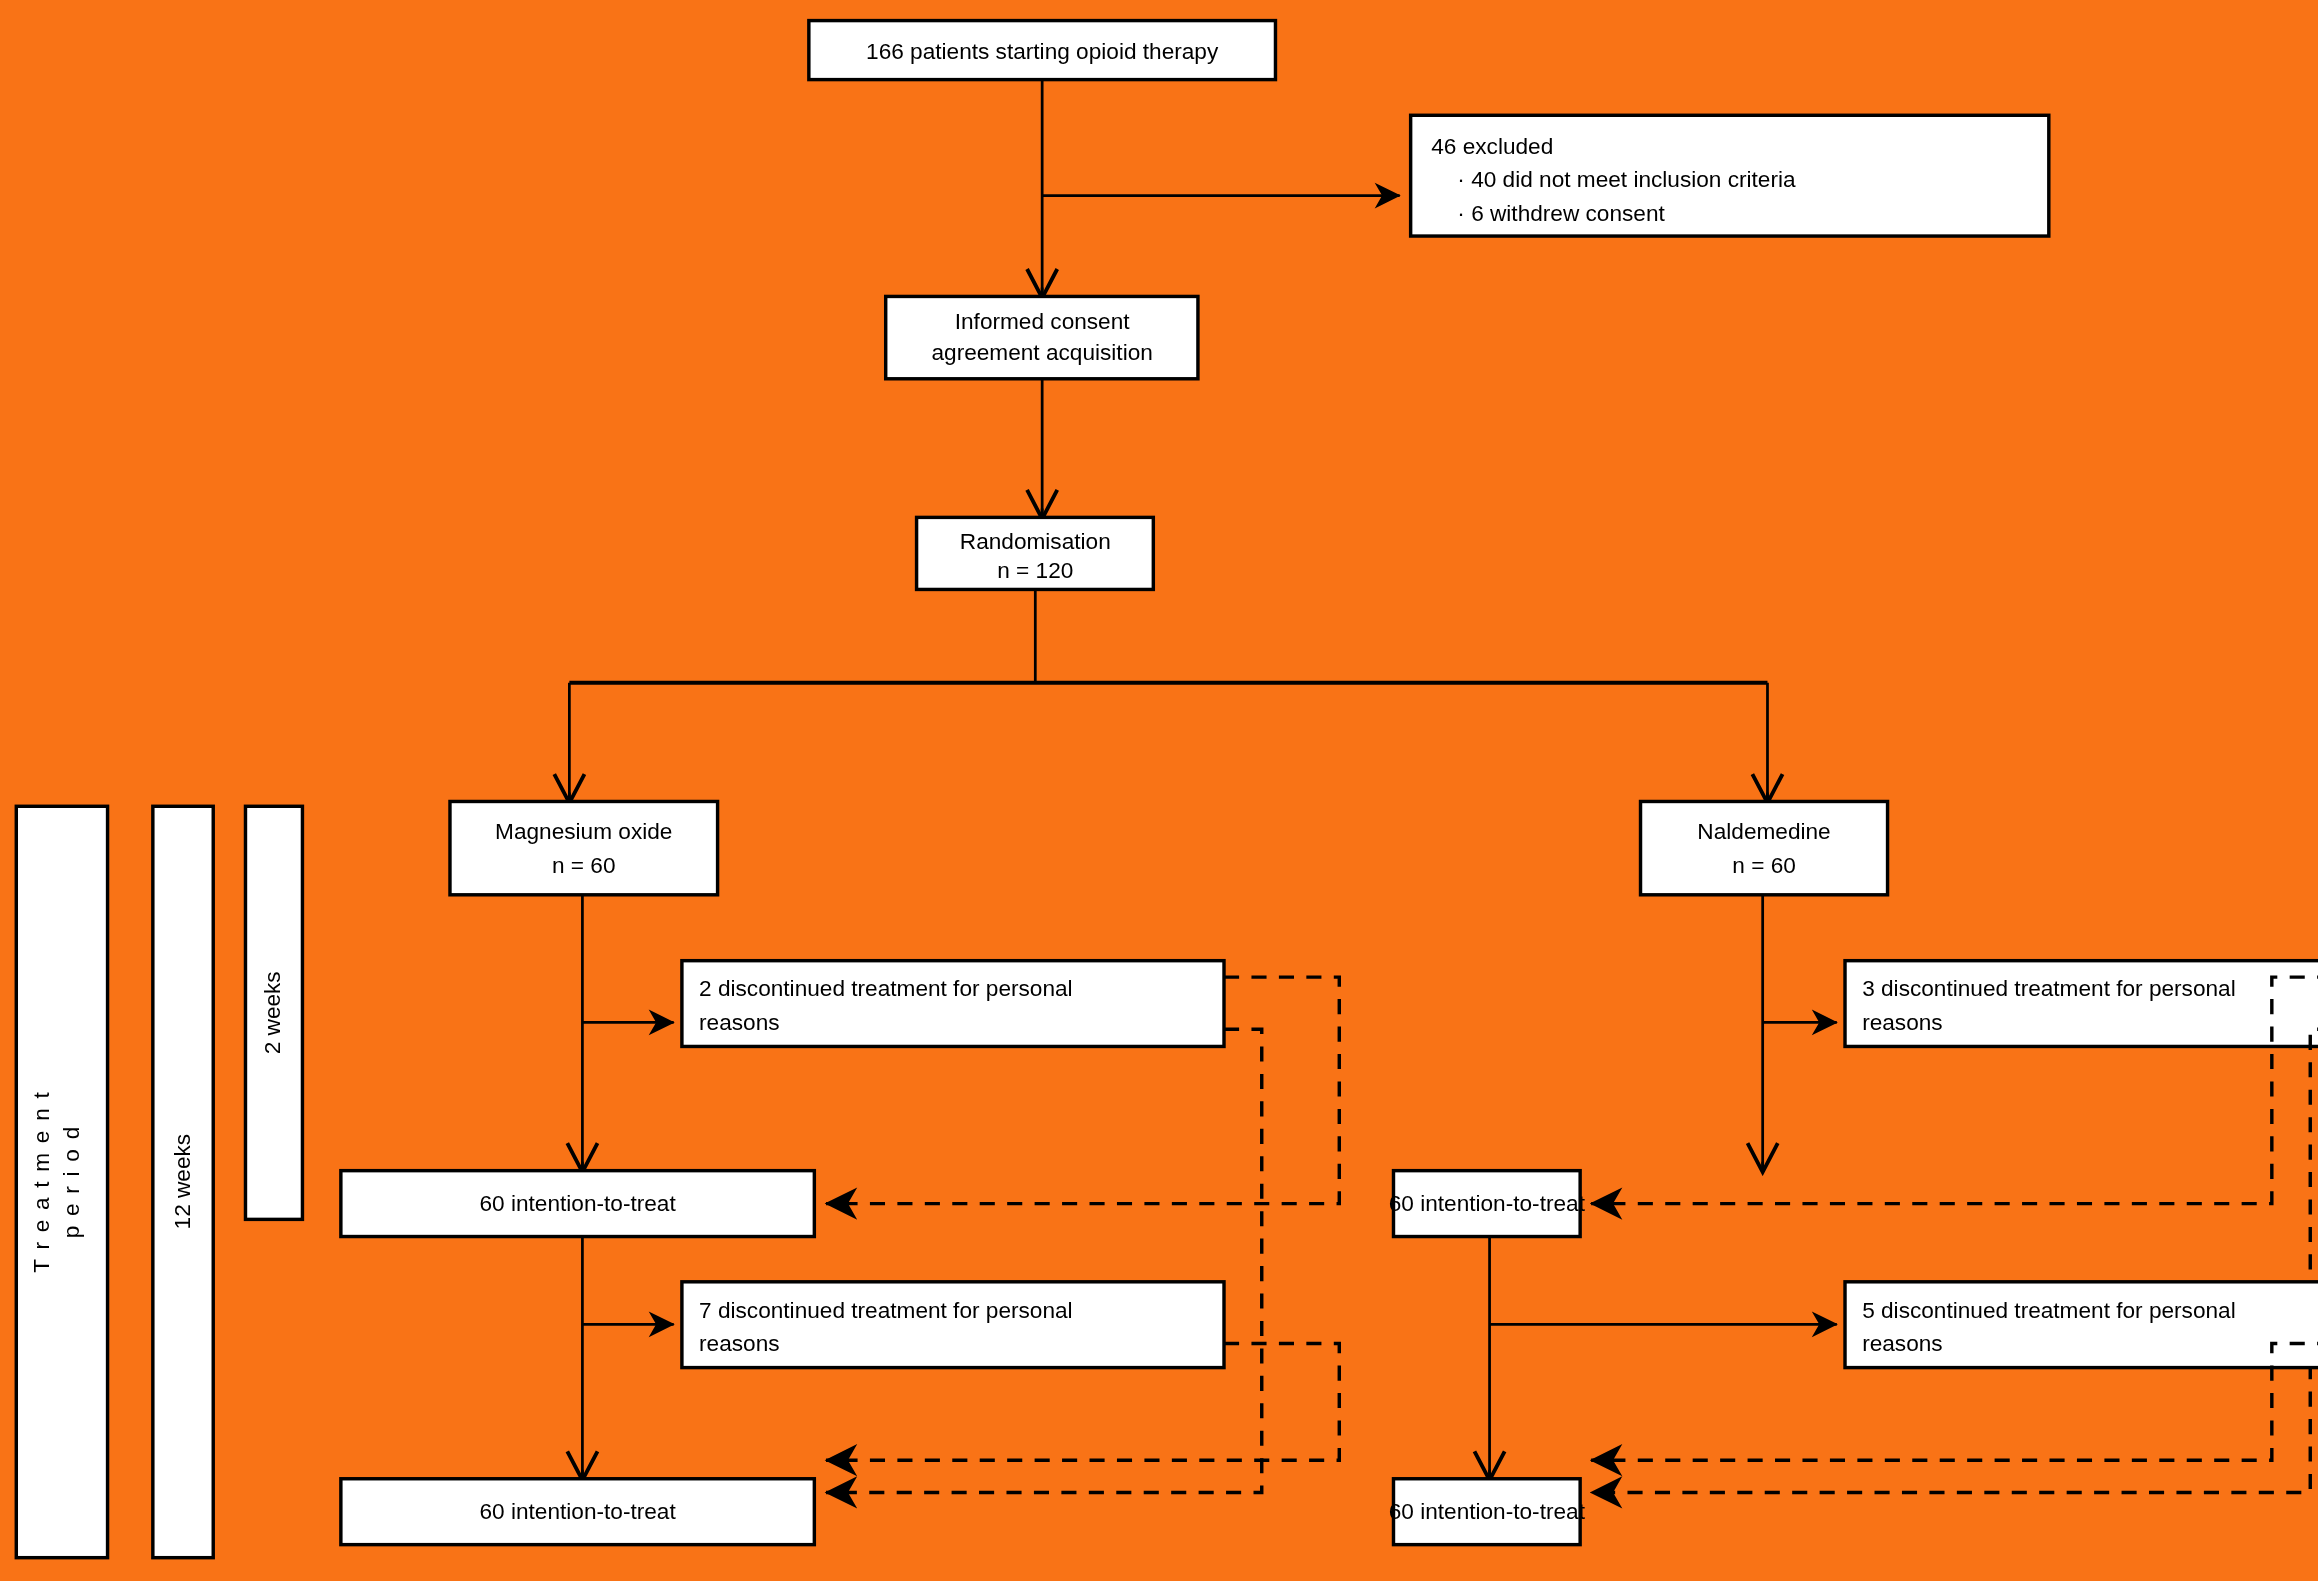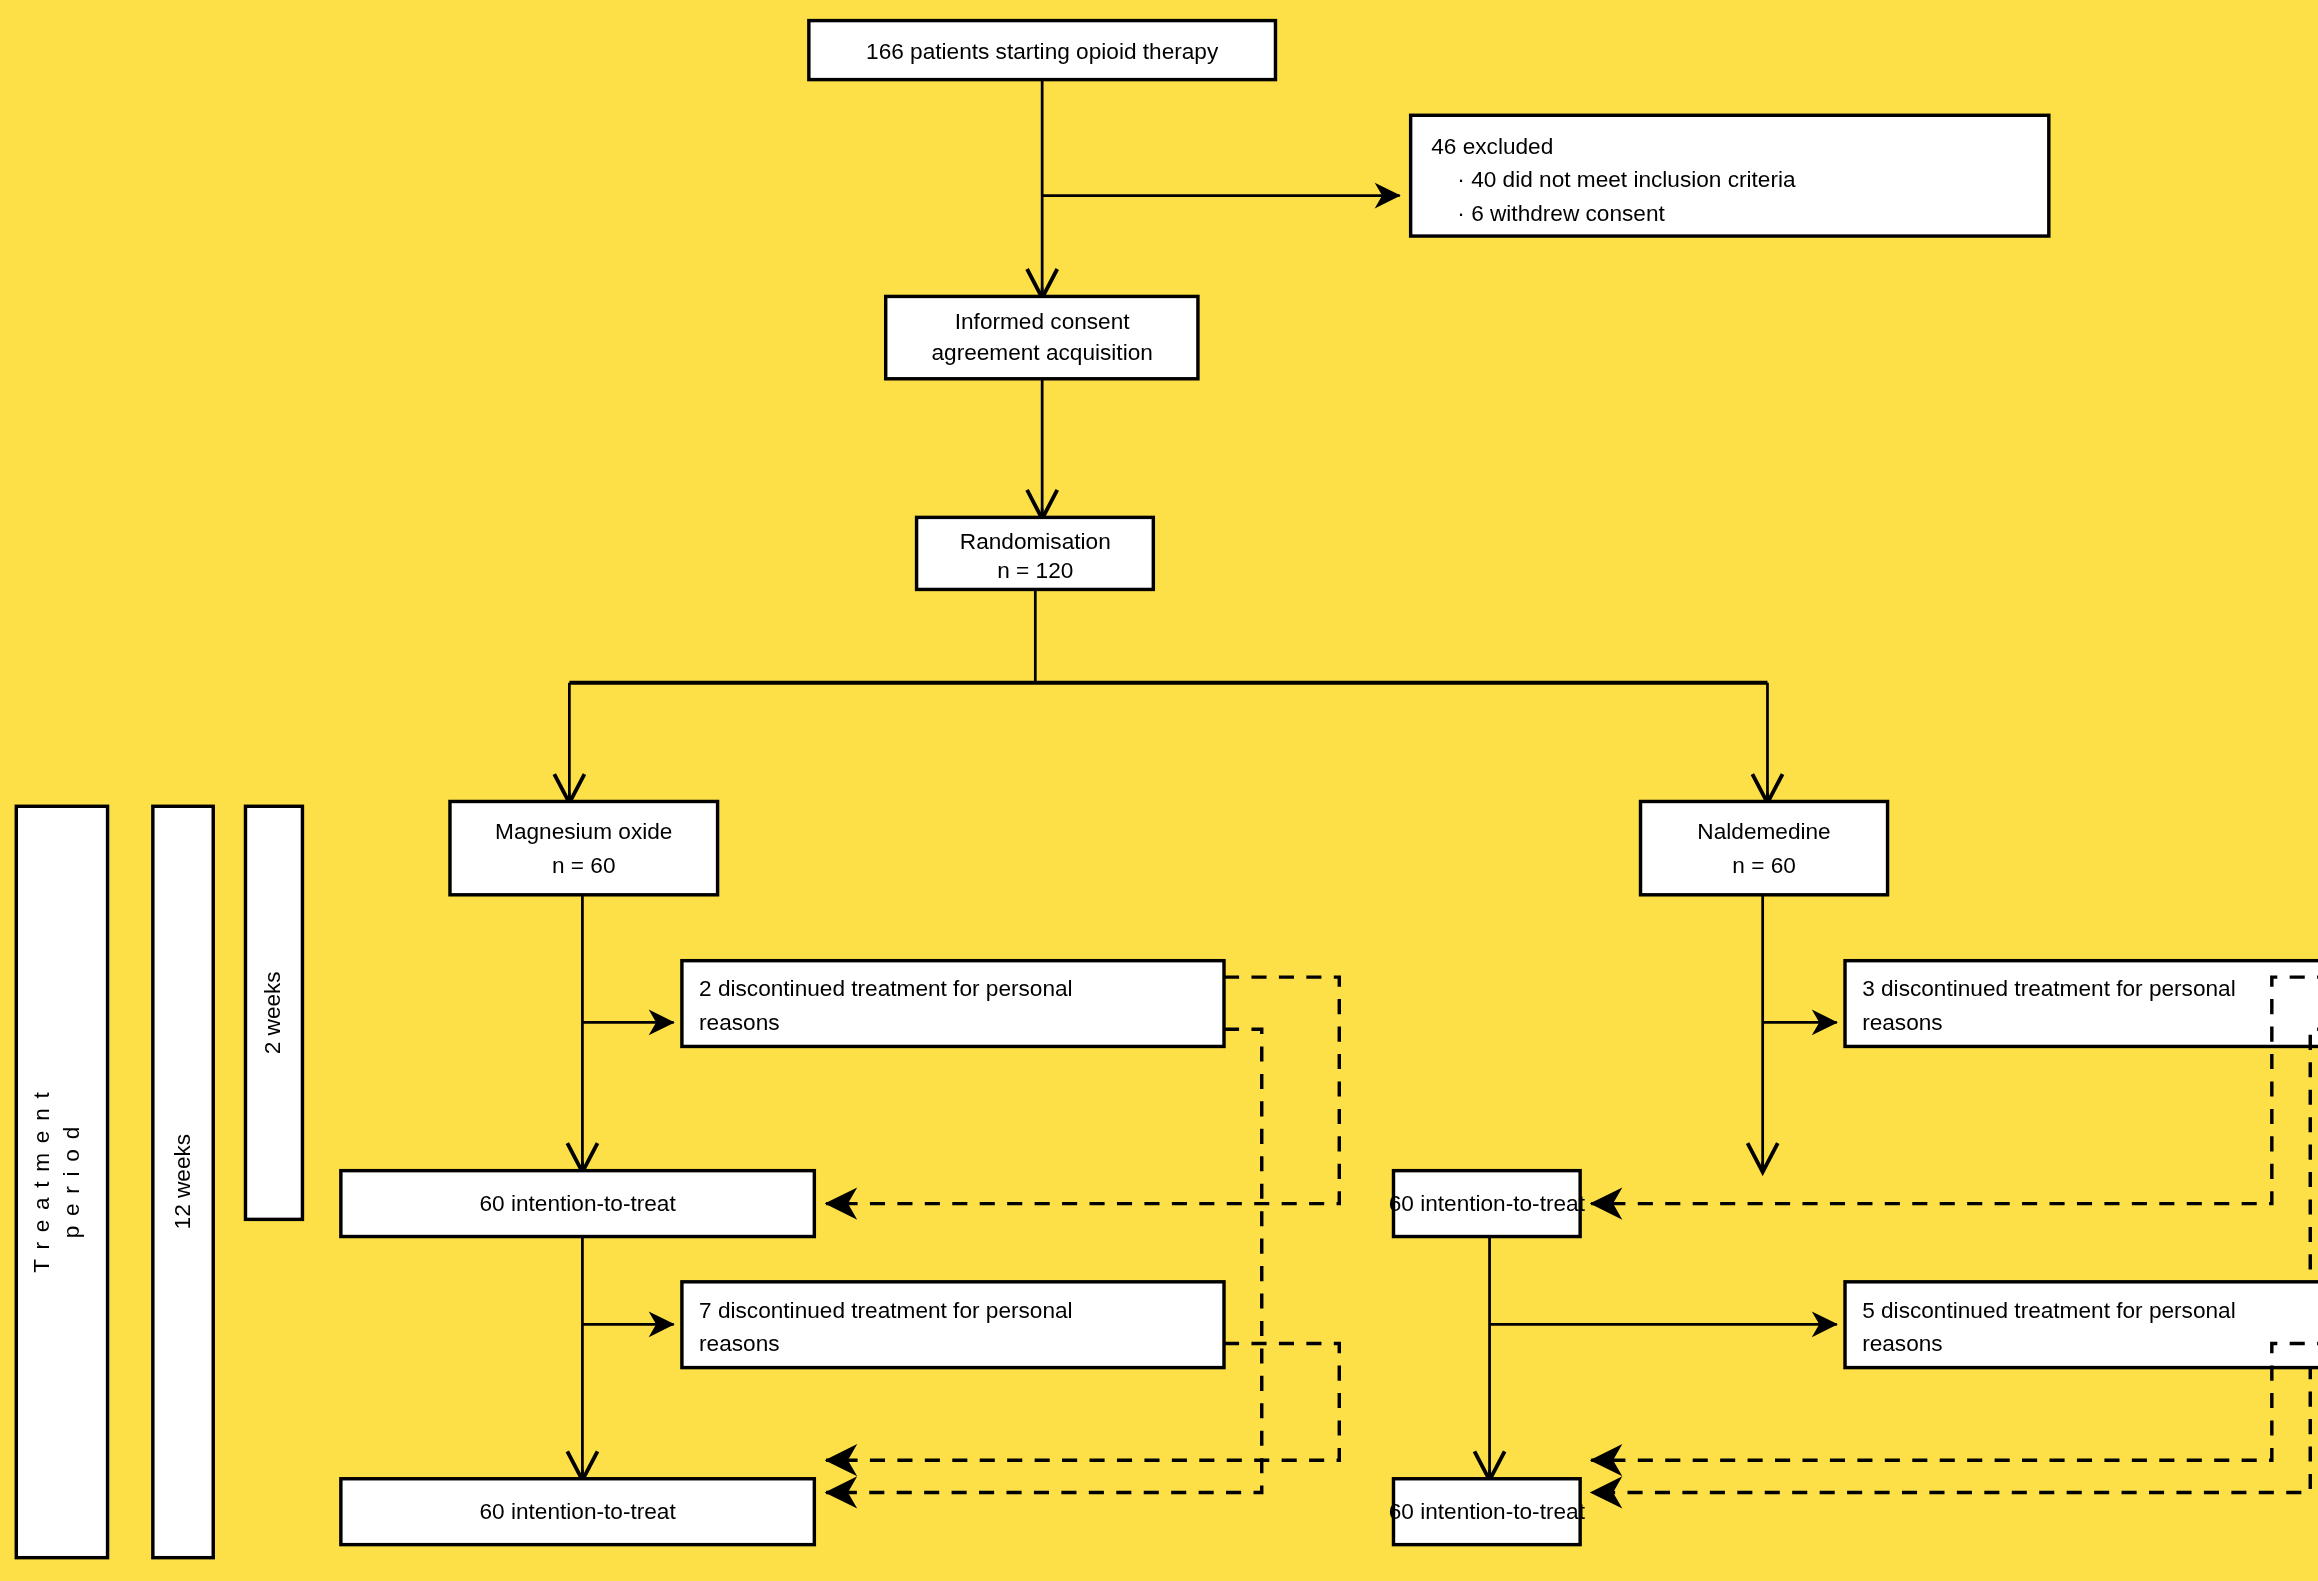--- a/index.html
+++ b/index.html
@@ -10,21 +10,21 @@
   body {
     width: 2319px;
     height: 1581px;
     font-family: "Liberation Sans", sans-serif;
     overflow: hidden;
   }
   #flow-root {
     position: relative;
     width: 2319px;
     height: 1581px;
-    background: #fde047;
+    background: #f97316;
   }
   svg.flow {
     display: block;
     width: 2319px;
     height: 1581px;
   }
   .bx {
     fill: #ffffff;
     stroke: #000000;
     stroke-width: 5;

